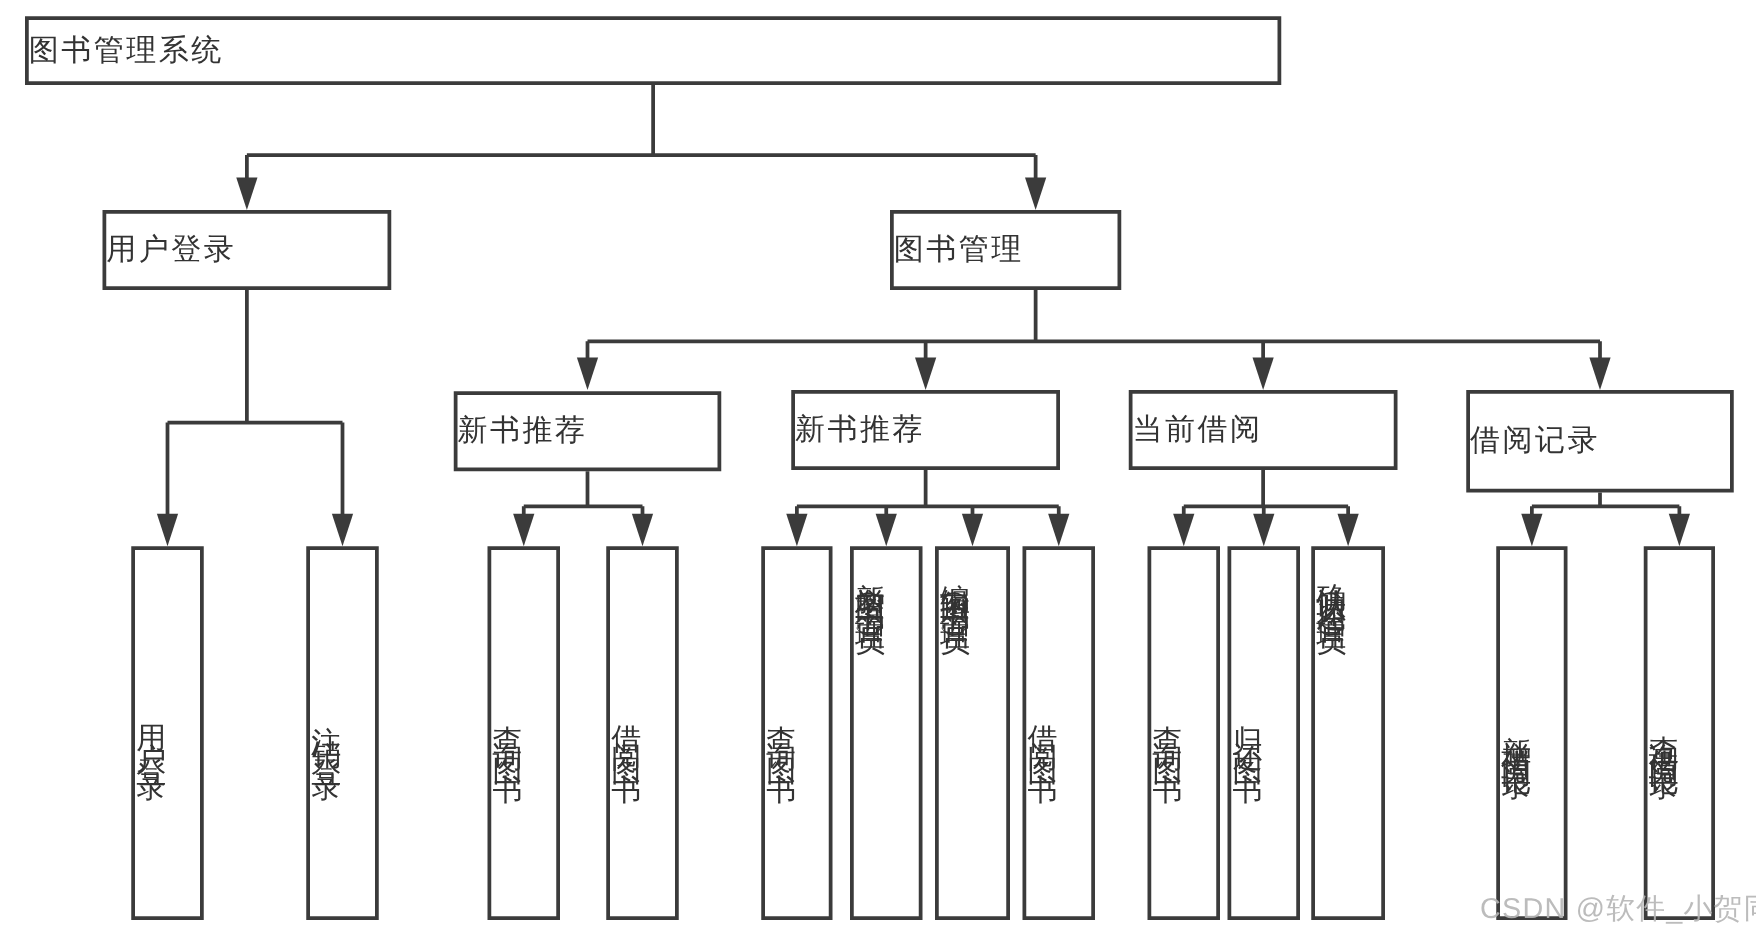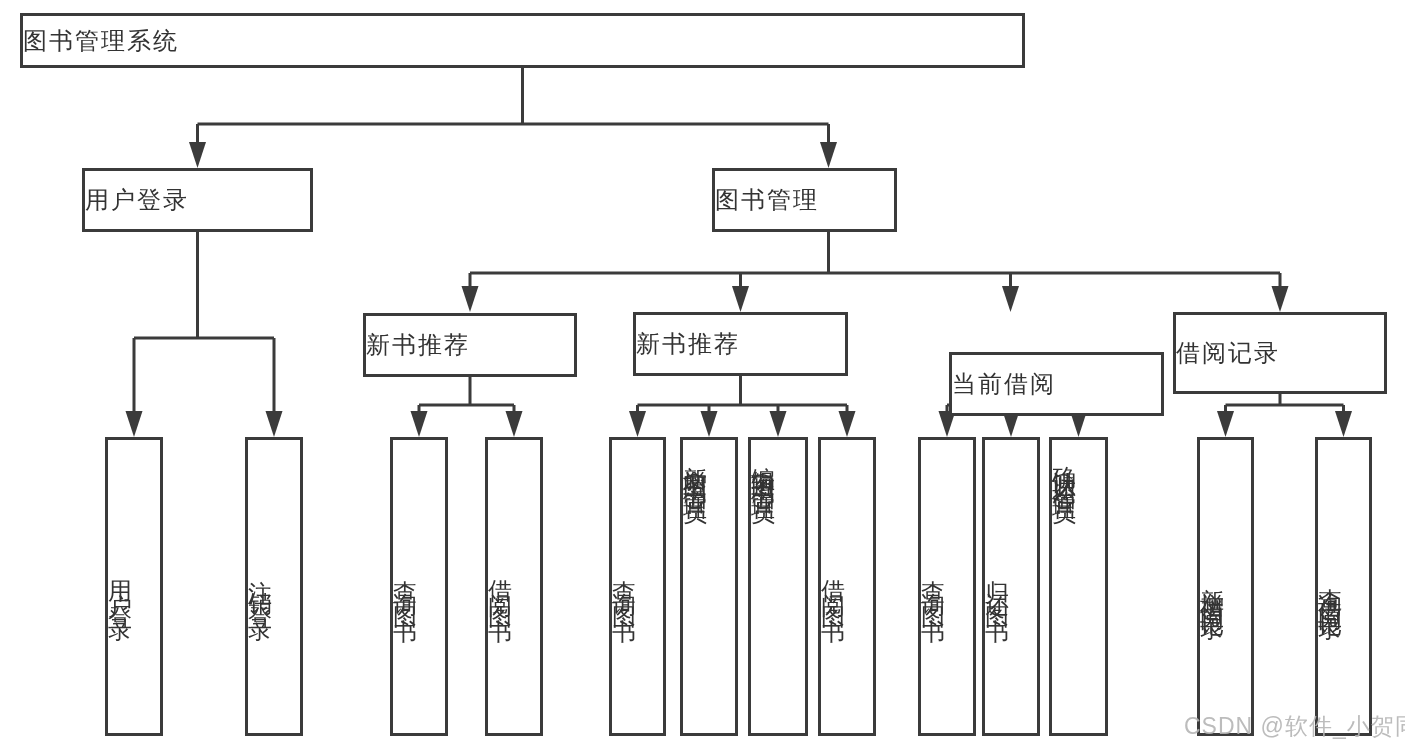--- a/index.html
+++ b/index.html
@@ -95,21 +95,21 @@
 <div class="box h" style="left:712px;top:168px;width:185px;height:64px;">
   <span class="label">图书管理</span>
 </div>
 
 <div class="box h" style="left:363px;top:313px;width:214px;height:64px;">
   <span class="label">新书推荐</span>
 </div>
 <div class="box h" style="left:633px;top:312px;width:215px;height:64px;">
   <span class="label">新书推荐</span>
 </div>
-<div class="box h" style="left:949px;top:312px;width:215px;height:64px;margin-top:40px;">
+<div class="box h" style="left:903px;top:312px;width:215px;height:64px;">
   <span class="label">当前借阅</span>
 </div>
 <div class="box h" style="left:1173px;top:312px;width:214px;height:82px;">
   <span class="label">借阅记录</span>
 </div>
 
 <div class="box v" style="left:105px;top:437px;width:58px;height:299px;">
   <span class="label">用户登录</span>
 </div>
 <div class="box v" style="left:245px;top:437px;width:58px;height:299px;">

